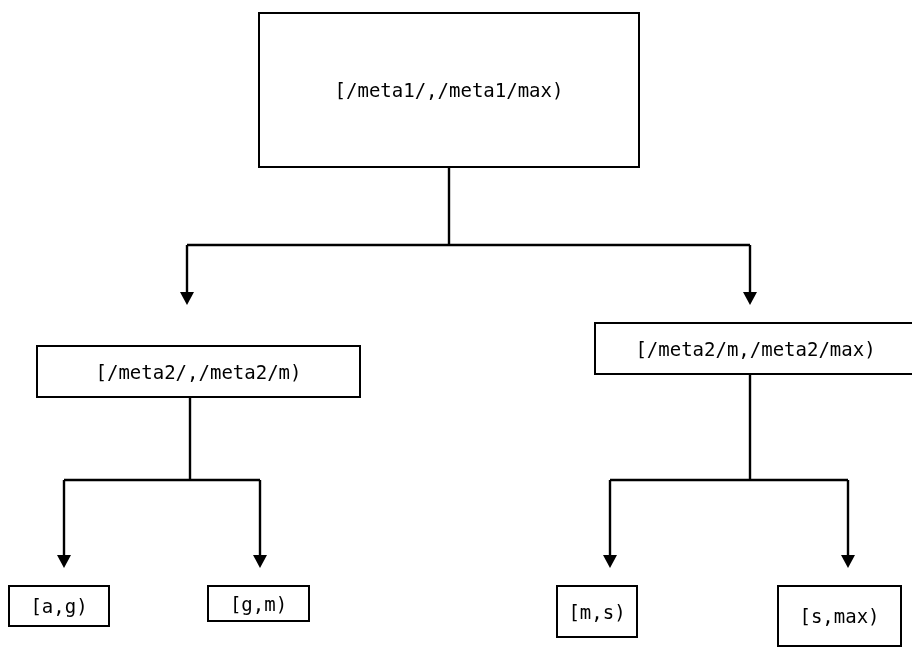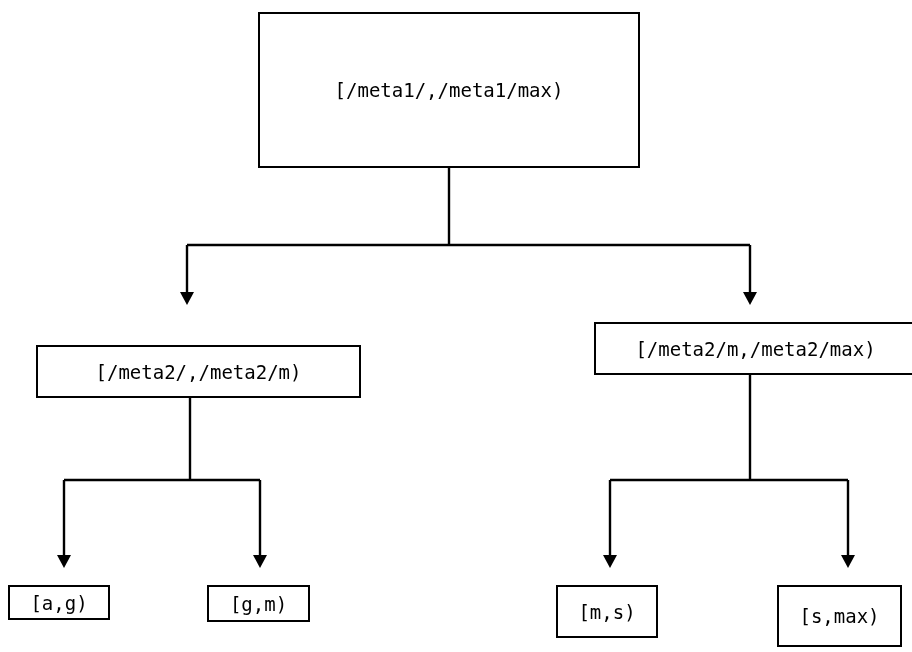--- a/index.html
+++ b/index.html
@@ -25,23 +25,23 @@
     justify-content: center;
     color: #000000;
     font-family: "DejaVu Sans Mono", "Liberation Mono", monospace;
     font-size: 19px;
     letter-spacing: 0px;
     white-space: nowrap;
   }
   .node-root   { left: 258px; top: 12px;  width: 382px; height: 156px; }
   .node-mid-l  { left: 36px;  top: 322px; width: 325px; height: 53px; margin-top: 23px; }
   .node-mid-r  { left: 594px; top: 322px; width: 323px; height: 53px; }
-  .node-leaf-1 { left: 8px;   top: 585px; width: 102px; height: 35px; }
+  .node-leaf-1 { left: 8px;   top: 585px; width: 102px; height: 42px; }
   .node-leaf-2 { left: 207px; top: 585px; width: 103px; height: 37px; }
-  .node-leaf-3 { left: 556px; top: 585px; width: 102px; height: 53px; }
+  .node-leaf-3 { left: 556px; top: 585px; width: 82px; height: 53px; }
   .node-leaf-4 { left: 777px; top: 585px; width: 125px; height: 62px; }
 
   .edge-layer {
     position: absolute;
     left: 0;
     top: 0;
     width: 912px;
     height: 652px;
     pointer-events: none;
   }

